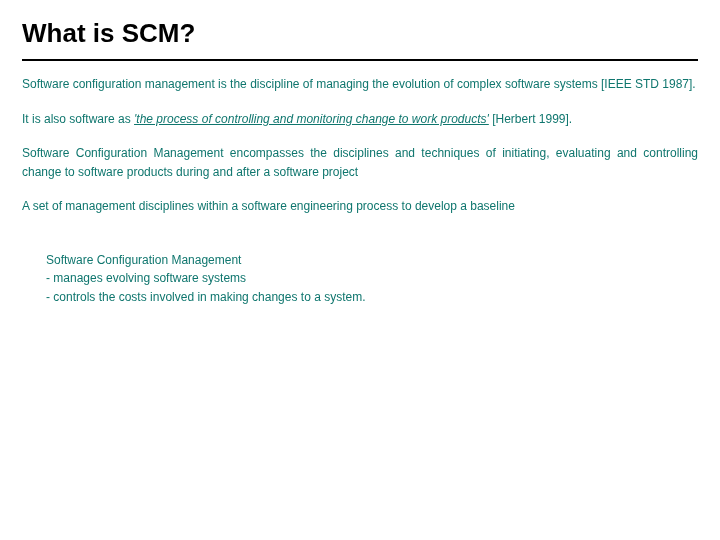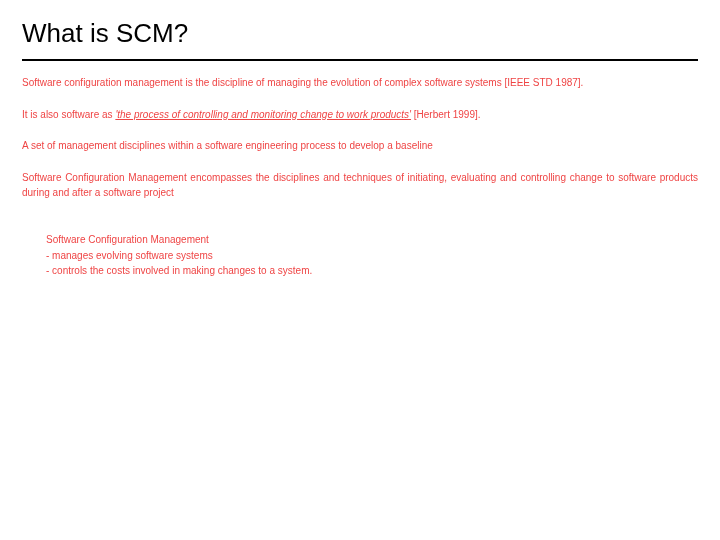--- a/index.html
+++ b/index.html
@@ -18,37 +18,37 @@
 
     .page-container {
       width: 720px;
       height: 540px;
       padding: 18px 22px 18px 22px;
       background: #ffffff;
     }
 
     .page-title {
       font-size: 26px;
-      font-weight: normal;
+      font-weight: bold;
       color: #000000;
       margin-bottom: 10px;
       font-family: Arial, sans-serif;
     }
 
     .divider {
       border: none;
       border-top: 2px solid #000000;
       margin-bottom: 14px;
     }
 
     .content-block {
       margin-bottom: 16px;
-      font-size: 10px;
+      font-size: 12px;
       line-height: 1.55;
-      color: #ef4444;
+      color: #0f766e;
       font-family: Arial, sans-serif;
       text-align: justify;
     }
 
     .content-block .italic {
       font-style: italic;
       text-decoration: underline;
     }
   </style>
 </head>
@@ -60,25 +60,25 @@
 
   <p class="content-block">
     <span>Software configuration management is the discipline of managing the evolution of complex software systems [IEEE STD 1987].</span>
   </p>
 
   <p class="content-block">
     <span>It is also software as </span><span class="italic">'the process of controlling and monitoring change to work products'</span><span> [Herbert 1999].</span>
   </p>
 
   <p class="content-block">
-    <span>A set of management disciplines within a software engineering process to develop a baseline</span>
+    <span>Software Configuration Management encompasses the disciplines and techniques of initiating, evaluating and controlling change to software products during and after a software project</span>
   </p>
 
   <p class="content-block">
-    <span>Software Configuration Management encompasses the disciplines and techniques of initiating, evaluating and controlling change to software products during and after a software project</span>
+    <span>A set of management disciplines within a software engineering process to develop a baseline</span>
   </p>
 
   <p class="content-block" style="white-space: pre-line; margin-left: 24px;">
     <span>Software Configuration Management
 - manages evolving software systems
 - controls the costs involved in making changes to a system.</span>
   </p>
 </div>
 
 </body></html>

